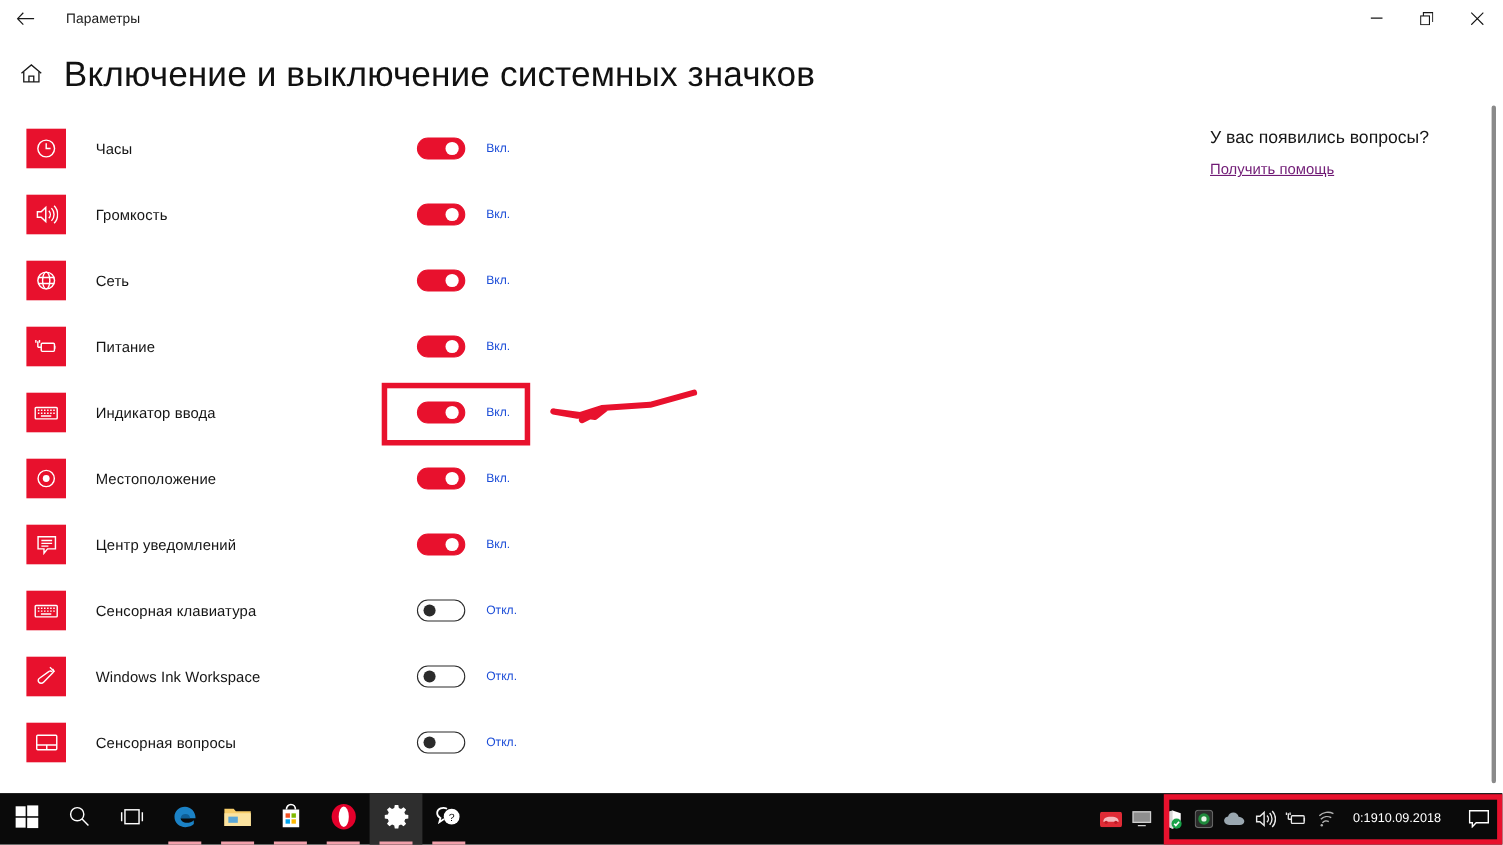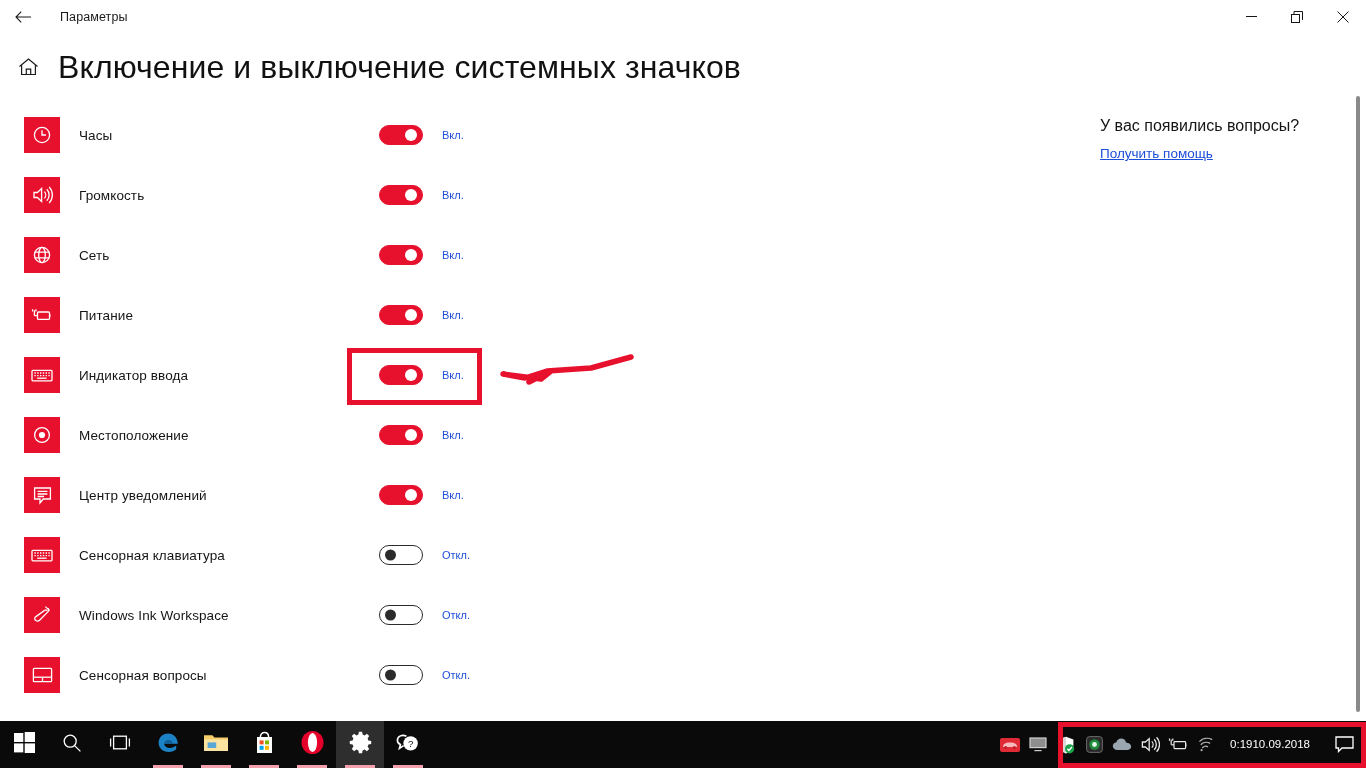--- a/index.html
+++ b/index.html
@@ -50,21 +50,21 @@
   .row {
     position:relative; height:60px; display:flex; align-items:center;
   }
   .tile {
     width:36px; height:36px; margin-left:24px;
     background:#e8112d; display:flex; align-items:center; justify-content:center;
     flex:0 0 auto;
   }
   .tile svg { display:block; }
   .row-label {
-    margin-left:19px; font-size:13.5px; color:#151515; letter-spacing:0.1px;
+    margin-left:27px; font-size:13.5px; color:#151515; letter-spacing:0.1px;
     white-space:nowrap;
   }
 
   .toggle-wrap {
     position:absolute; left:379px; top:0; height:60px;
     display:flex; align-items:center;
   }
   .toggle {
     width:44px; height:20px; border-radius:10px; position:relative;
     flex:0 0 auto;
@@ -86,21 +86,21 @@
   }
   .anno-arrow {
     position:absolute; left:495px; top:352px; width:140px; height:40px;
     z-index:5; pointer-events:none;
   }
 
   
   .help-panel { position:absolute; left:1100px; top:117px; width:250px; }
   .help-q { font-size:16px; color:#151515; white-space:nowrap; }
   .help-link {
-    font-size:13.5px; color:#1d4ed8; margin-top:11px; display:inline-block;
+    font-size:13.5px; color:#701a75; margin-top:11px; display:inline-block;
     white-space:nowrap;
   }
 
   
   .scrollbar {
     position:absolute; right:6px; top:96px; width:4px; height:616px;
   }
   .scroll-thumb {
     position:absolute; left:0; top:0; width:4px; height:616px;
     background:#8a8a8a; border-radius:2px;

